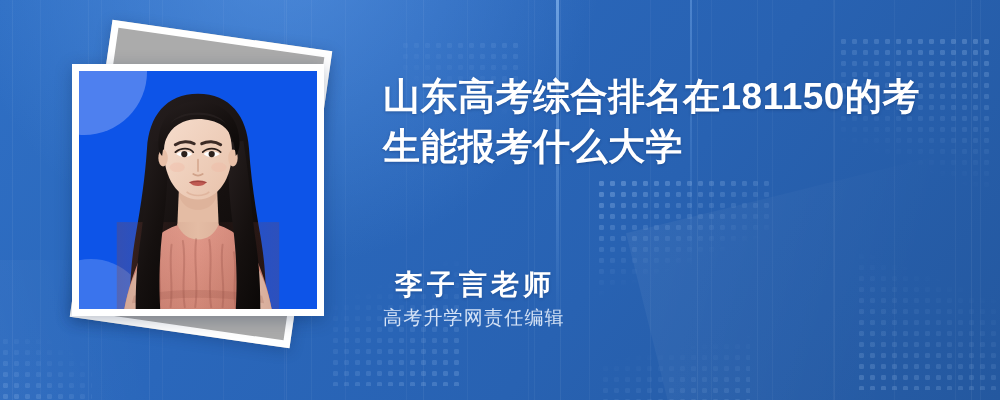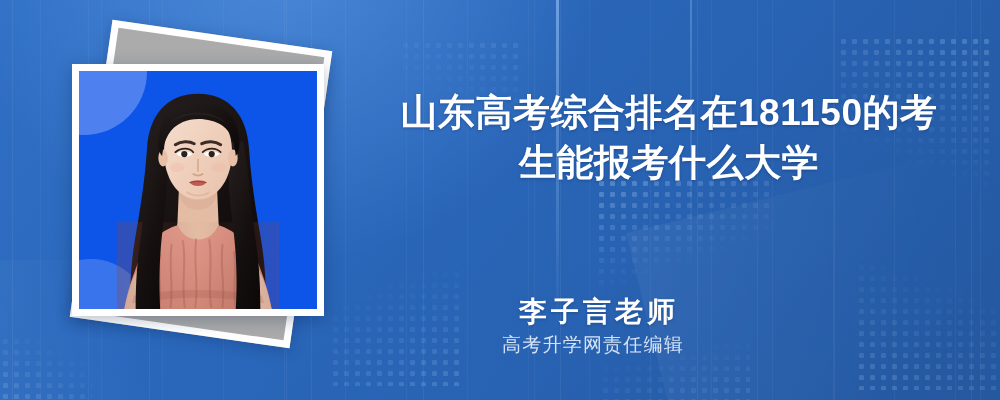--- a/index.html
+++ b/index.html
@@ -115,35 +115,34 @@
     position:absolute; left:-58px; top:-62px; width:126px; height:126px;
     border-radius:50%; background:#5a88f0; opacity:.85;
   }
   #photo-blob-bl {
     position:absolute; left:-46px; bottom:-66px; width:116px; height:116px;
     border-radius:50%; background:#4f82ef; opacity:.7;
   }
   #portrait { position:absolute; left:0; top:0; width:100%; height:100%; }
 
   
-  #text-col { position:absolute; left:383px; top:16px; width:600px; height:311px;text-align:center; }
+  #text-col { position:absolute; left:383px; top:0; width:600px; height:311px; }
 
   #headline {
     position:absolute; left:0; top:72px; width:572px;
     font-size:37px; line-height:50px; font-weight:bold;
     color:#ffffff; letter-spacing:.5px;
     text-shadow:0 1px 3px rgba(10,35,85,.35);
   }
 
   #author-block { position:absolute; left:0; top:266px; width:420px; }
   #author-name {
     font-size:28px; font-weight:bold; color:#ffffff;
     letter-spacing:4px; padding-left:12px;
     text-shadow:0 1px 3px rgba(10,35,85,.3);
-    margin-top:11px;
   }
   #author-role {
     margin-top:1px; font-size:19px; color:#e2ecfb;
     letter-spacing:1.2px; opacity:.93;
   }
 </style>
 </head>
 <body>
 
 <div id="banner">

